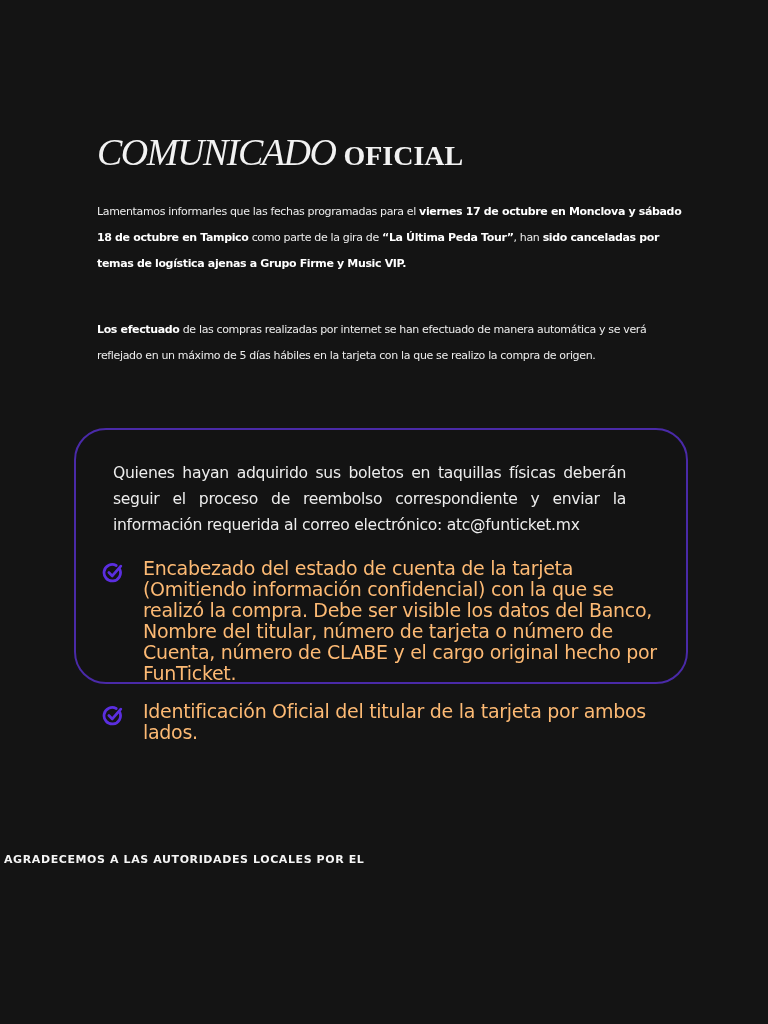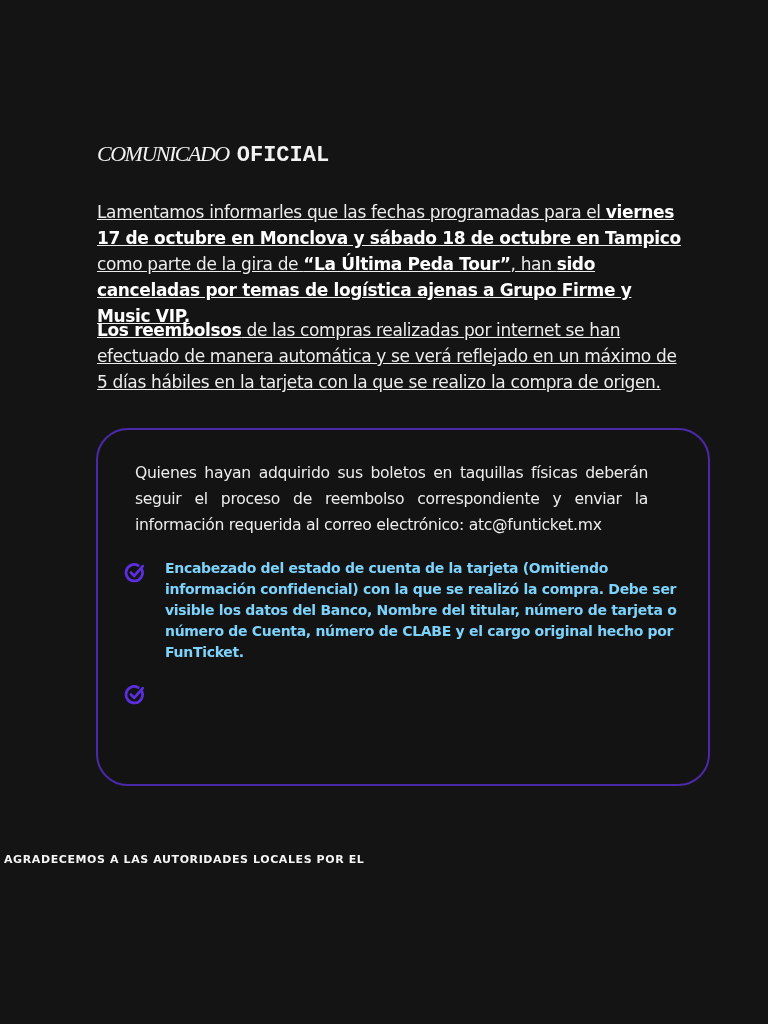--- a/index.html
+++ b/index.html
@@ -22,51 +22,50 @@
       margin: 0;
       font-size: 27px;
       line-height: 36px;
       font-weight: normal;
       white-space: nowrap;
       letter-spacing: -0.5px;
     }
     .title .serif {
       font-family: "Liberation Serif", serif;
       font-style: italic;
-      font-size: 22px;
+      font-size: 38px;
       letter-spacing: -1.5px;
     }
     .title .sans {
-      font-family: Liberation Mono, monospace;
+      font-family: Liberation Serif, serif;
       font-weight: bold;
-      font-size: 22px;
+      font-size: 28px;
       letter-spacing: 0px;
     }
     .para {
       position: absolute;
       left: 97px;
       width: 590px;
       margin: 0;
       font-family: "DejaVu Sans", sans-serif;
-      font-size: 17px;
+      font-size: 11px;
       line-height: 26px;
       letter-spacing: -0.35px;
       color: #ededed;
-      text-decoration: underline;
     }
     .para b { font-weight: bold; color: #ffffff; }
     .p1 { top: 199px; }
     .p2 { top: 317px; }
 
     .box {
       position: absolute;
-      left: 96px;
+      left: 74px;
       top: 428px;
       width: 614px;
-      height: 358px;
+      height: 256px;
       border: 2px solid #4a2aa8;
       border-radius: 32px;
       box-sizing: border-box;
       background: #131313;
     }
     .box-intro {
       position: absolute;
       left: 37px;
       top: 30px;
       width: 513px;
@@ -93,25 +92,24 @@
       margin-bottom: 17px;
     }
     .req-item .check {
       flex: 0 0 auto;
       width: 22px;
       height: 22px;
       margin-top: 4px;
       margin-right: 19px;
     }
     .req-item .text {
-      font-size: 14px;
+      font-size: 19px;
       line-height: 21px;
       letter-spacing: -0.3px;
-      color: #7dd3fc;
-      font-weight: bold;
+      color: #fdba74;
     }
 
     .footer {
       position: absolute;
       left: 0;
       top: 844px;
       width: 768px;
       margin: 4px;
       text-align: left;
       font-family: "DejaVu Sans", sans-serif;
@@ -122,34 +120,35 @@
       color: #f5f5f5;
     }
   </style>
 </head>
 <body>
 
 <h1 class="title"><span class="serif">COMUNICADO</span> <span class="sans">OFICIAL</span></h1>
 
 <p class="para p1"><span>Lamentamos informarles que las fechas programadas para el </span><b>viernes 17 de octubre en Monclova y sábado 18 de octubre en Tampico</b><span> como parte de la gira de </span><b>“La Última Peda Tour”</b><span>, han </span><b>sido canceladas por temas de logística ajenas a Grupo Firme y Music VIP.</b></p>
 
-<p class="para p2"><b>Los reembolsos</b><span> de las compras realizadas por internet se han efectuado de manera automática y se verá reflejado en un máximo de 5 días hábiles en la tarjeta con la que se realizo la compra de origen.</span></p>
+<p class="para p2"><b>Los efectuado</b><span> de las compras realizadas por internet se han efectuado de manera automática y se verá reflejado en un máximo de 5 días hábiles en la tarjeta con la que se realizo la compra de origen.</span></p>
 
 <div class="box">
   <p class="box-intro">Quienes hayan adquirido sus boletos en taquillas físicas deberán seguir el proceso de reembolso correspondiente y enviar la información requerida al correo electrónico: atc@funticket.mx</p>
   <ul class="req-list">
     <li class="req-item">
       <svg class="check" viewBox="0 0 24 24">
         <path d="M19.5 8.2 A9 9 0 1 1 15.5 3.8" fill="none" stroke="#5b2ee0" stroke-width="3" stroke-linecap="round"></path>
         <path d="M7.5 11.5 L11.2 15.2 L20.5 4.5" fill="none" stroke="#5b2ee0" stroke-width="3" stroke-linecap="round" stroke-linejoin="round"></path>
       </svg>
       <span class="text">Encabezado del estado de cuenta de la tarjeta (Omitiendo información confidencial) con la que se realizó la compra. Debe ser visible los datos del Banco, Nombre del titular, número de tarjeta o número de Cuenta, número de CLABE y el cargo original hecho por FunTicket.</span>
     </li>
     <li class="req-item">
       <svg class="check" viewBox="0 0 24 24">
         <path d="M19.5 8.2 A9 9 0 1 1 15.5 3.8" fill="none" stroke="#5b2ee0" stroke-width="3" stroke-linecap="round"></path>
         <path d="M7.5 11.5 L11.2 15.2 L20.5 4.5" fill="none" stroke="#5b2ee0" stroke-width="3" stroke-linecap="round" stroke-linejoin="round"></path>
       </svg>
+      <span class="text">Identificación Oficial del titular de la tarjeta por ambos lados.</span>
     </li>
   </ul>
 </div>
 
 <p class="footer"><span>AGRADECEMOS A LAS AUTORIDADES LOCALES POR EL</span><br></p>
 
 </body></html>

